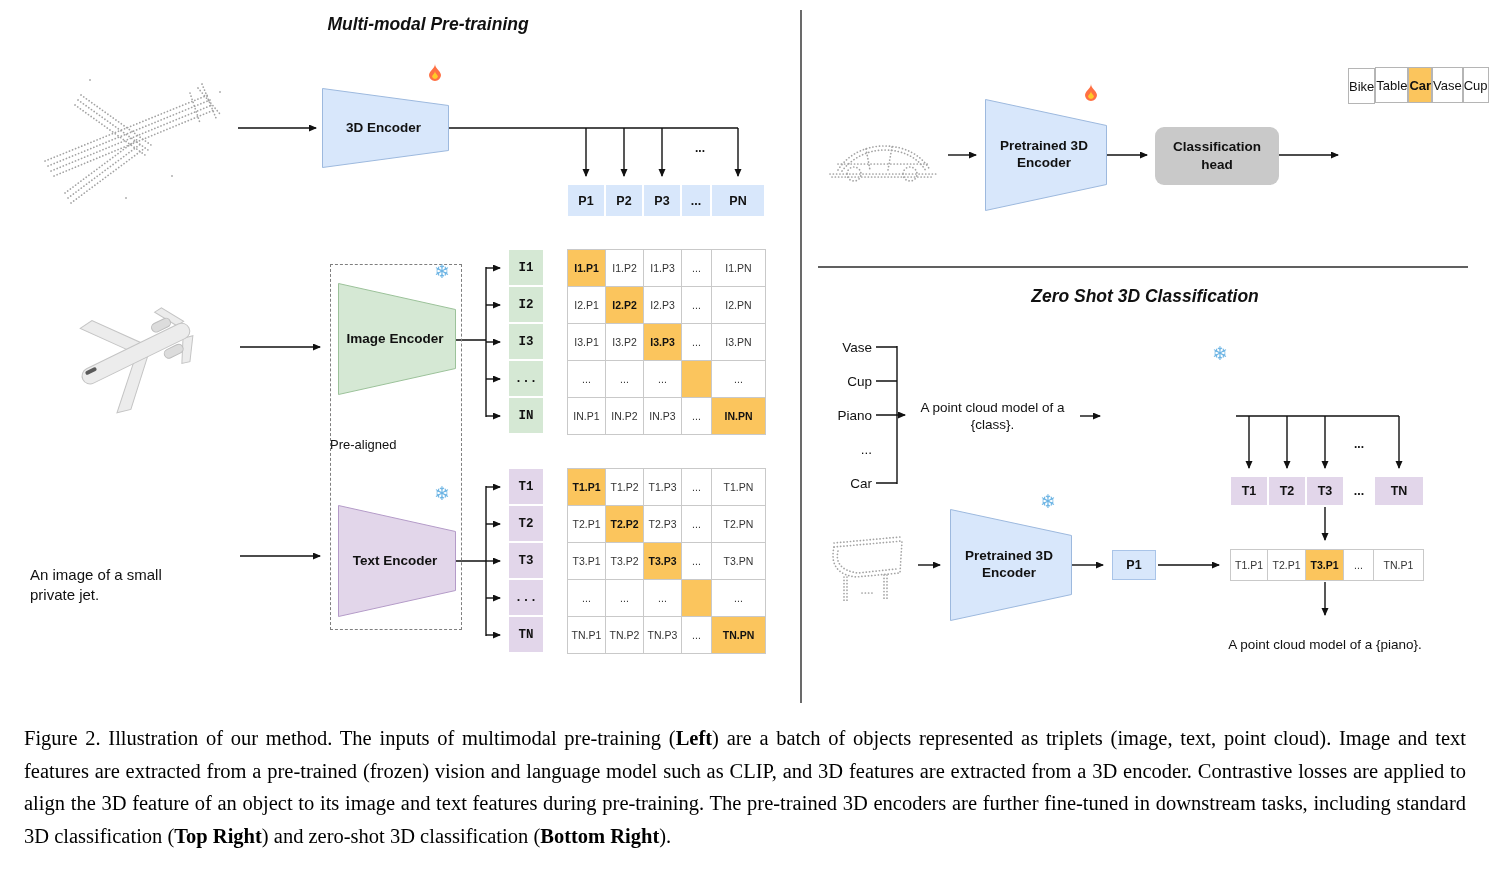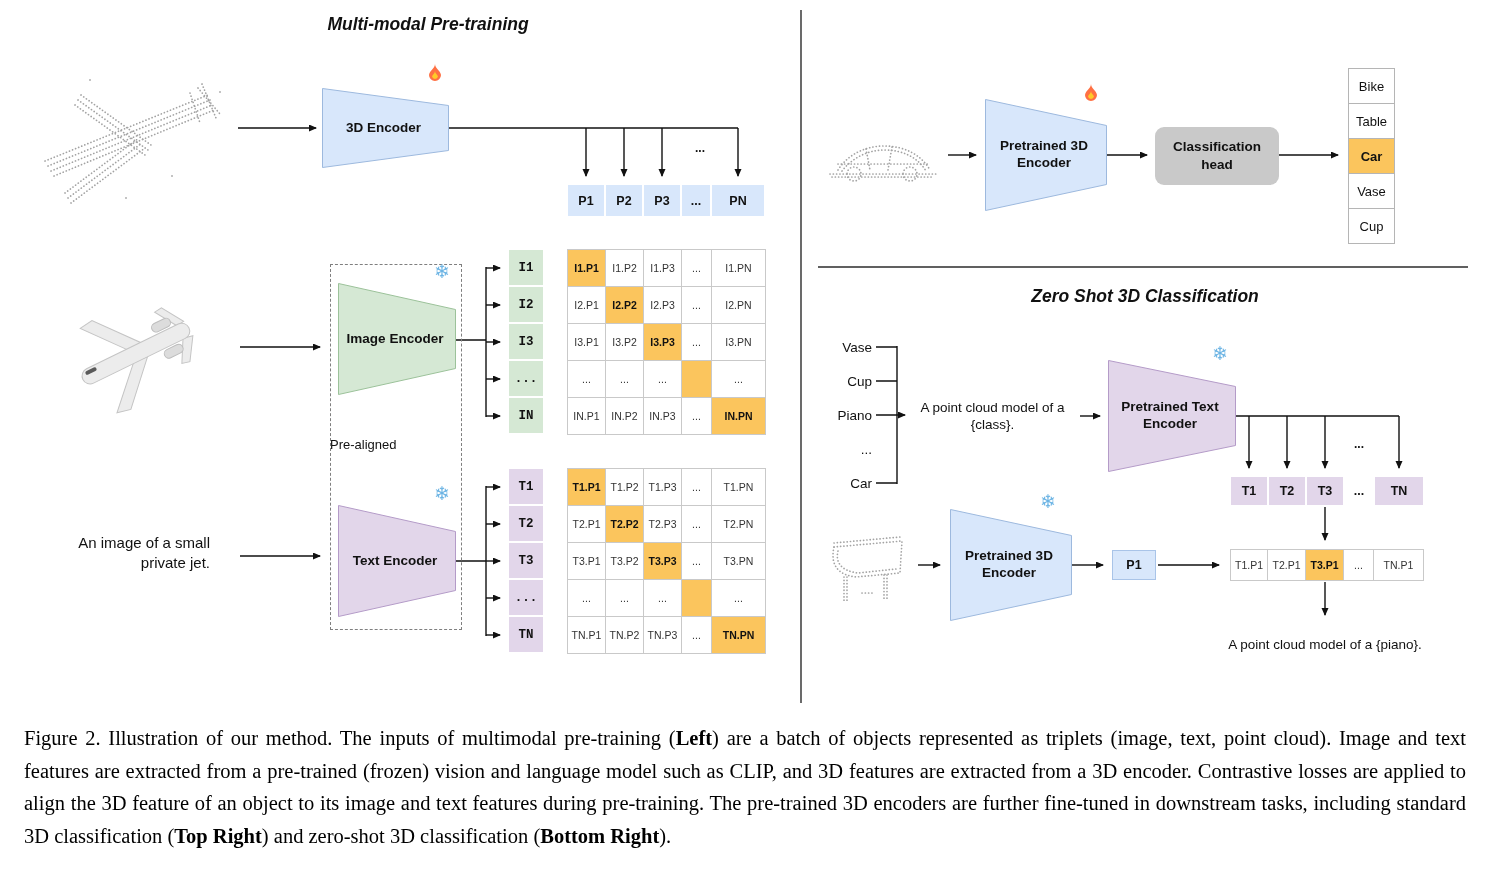--- a/index.html
+++ b/index.html
@@ -13,21 +13,21 @@
   .panel-title{font-weight:bold;font-size:17.5px;text-align:center;font-style:italic;}
   .trap{stroke-width:1;}
   .trap-blue{fill:var(--blue,#D8E7FB);stroke:#9db9de;}
   .trap-green{fill:var(--green,#D5E8D4);stroke:#9cc29a;}
   .trap-purple{fill:var(--purple,#E2D6EA);stroke:#b49bc8;}
   .trap-label{position:absolute;inset:0;display:flex;align-items:center;justify-content:center;
               text-align:center;font-weight:bold;font-size:13.5px;line-height:1.25;padding:0 10px 0 6px;}
   .icon-snow{font-size:19px;color:#6cb4e4;line-height:1;}
   .dashed-box{border:1.6px dashed #7f7f7f;}
   .prealigned{font-size:13px;text-align:left;}
-  .smallcap{font-size:15px;text-align:right;line-height:1.35;}
+  .smallcap{font-size:15px;text-align:left;line-height:1.35;margin-top:32px;}
   .hdots{font-size:12px;font-weight:bold;text-align:center;}
   
   .matrix{position:absolute;display:grid;grid-template-columns:38px 38px 38px 30px 54px;
           grid-auto-rows:37px;border-top:1px solid #c9c9c9;border-left:1px solid #c9c9c9;background:#fff;}
   .mcell{border-right:1px solid #c9c9c9;border-bottom:1px solid #c9c9c9;display:flex;align-items:center;
          justify-content:center;font-size:10.5px;color:#333;}
   .mcell.hl{background:var(--highlight,#FBC55D);font-weight:bold;color:#111;}
   
   .lblcol{position:absolute;display:grid;grid-template-columns:36px;grid-auto-rows:37px;}
   .lblcol .cell{display:flex;align-items:center;justify-content:center;font-weight:bold;
@@ -43,21 +43,21 @@
   .ztrow .cell:nth-child(4){background:transparent;border-color:transparent;}
   .rrow{position:absolute;display:grid;grid-template-columns:38px 38px 38px 30px 50px;grid-auto-rows:32px;}
   .rrow .cell{background:#fff;border-top:1px solid #c9c9c9;border-bottom:1px solid #c9c9c9;
               border-right:1px solid #c9c9c9;display:flex;align-items:center;justify-content:center;
               font-size:10.5px;color:#333;}
   .rrow .cell:first-child{border-left:1px solid #c9c9c9;}
   .rrow .cell.hl{background:var(--highlight,#FBC55D);font-weight:bold;color:#111;}
   .p1cell{position:absolute;background:var(--blue,#D8E7FB);border:1px solid #a9c4e8;display:flex;
           align-items:center;justify-content:center;font-weight:bold;font-size:12.5px;}
   
-  .classlist{position:absolute;display:flex;flex-direction:column;width:47px;}
+  .classlist{position:absolute;display:flex;flex-direction:row;width:47px;}
   .classlist .cell{height:36px;background:#fff;border:1px solid #b5b5b5;display:flex;align-items:center;
                    justify-content:center;font-size:13px;}
   .classlist .cell:not(:first-child){margin-top:-1px;}
   .classlist .cell.hl{background:var(--highlight,#FBC55D);font-weight:bold;}
   
   .zclasses{position:absolute;display:flex;flex-direction:column;width:54px;}
   .zclasses .cell{height:34px;display:flex;align-items:center;justify-content:flex-end;font-size:13.5px;}
   .prompt{font-size:13.5px;text-align:center;line-height:17px;}
   .head-box{position:absolute;background:var(--head_gray,#C9C9C9);border-radius:9px;display:flex;
             align-items:center;justify-content:center;text-align:center;font-weight:bold;
@@ -318,26 +318,20 @@
   <div class="zclasses" style="left:818px;top:330px">
       <div class="cell">Vase</div>
       <div class="cell">Cup</div>
       <div class="cell">Piano</div>
       <div class="cell">...</div>
       <div class="cell">Car</div>
     </div>
 
   <div class="abs prompt" style="left:915px;top:399px;width:155px">A point cloud model of a {class}.</div>
 
-  <div class="abs" style="left:1108px;top:360px;width:128px;height:112px">
-    <svg width="128" height="112">
-      <polygon class="trap trap-purple" points="0.5,0.5 127.5,26.5 127.5,85.5 0.5,111.5"></polygon>
-    </svg>
-    <div class="trap-label">Pretrained Text Encoder</div>
-  </div>
   <span class="abs icon-snow" style="left:1212px;top:344px">❄</span>
 
   <div class="abs hdots" style="left:1339px;top:437px;width:40px">...</div>
 
   <div class="ztrow" style="left:1230px;top:476px">
       <div class="cell">T1</div>
       <div class="cell">T2</div>
       <div class="cell">T3</div>
       <div class="cell">...</div>
       <div class="cell">TN</div>

